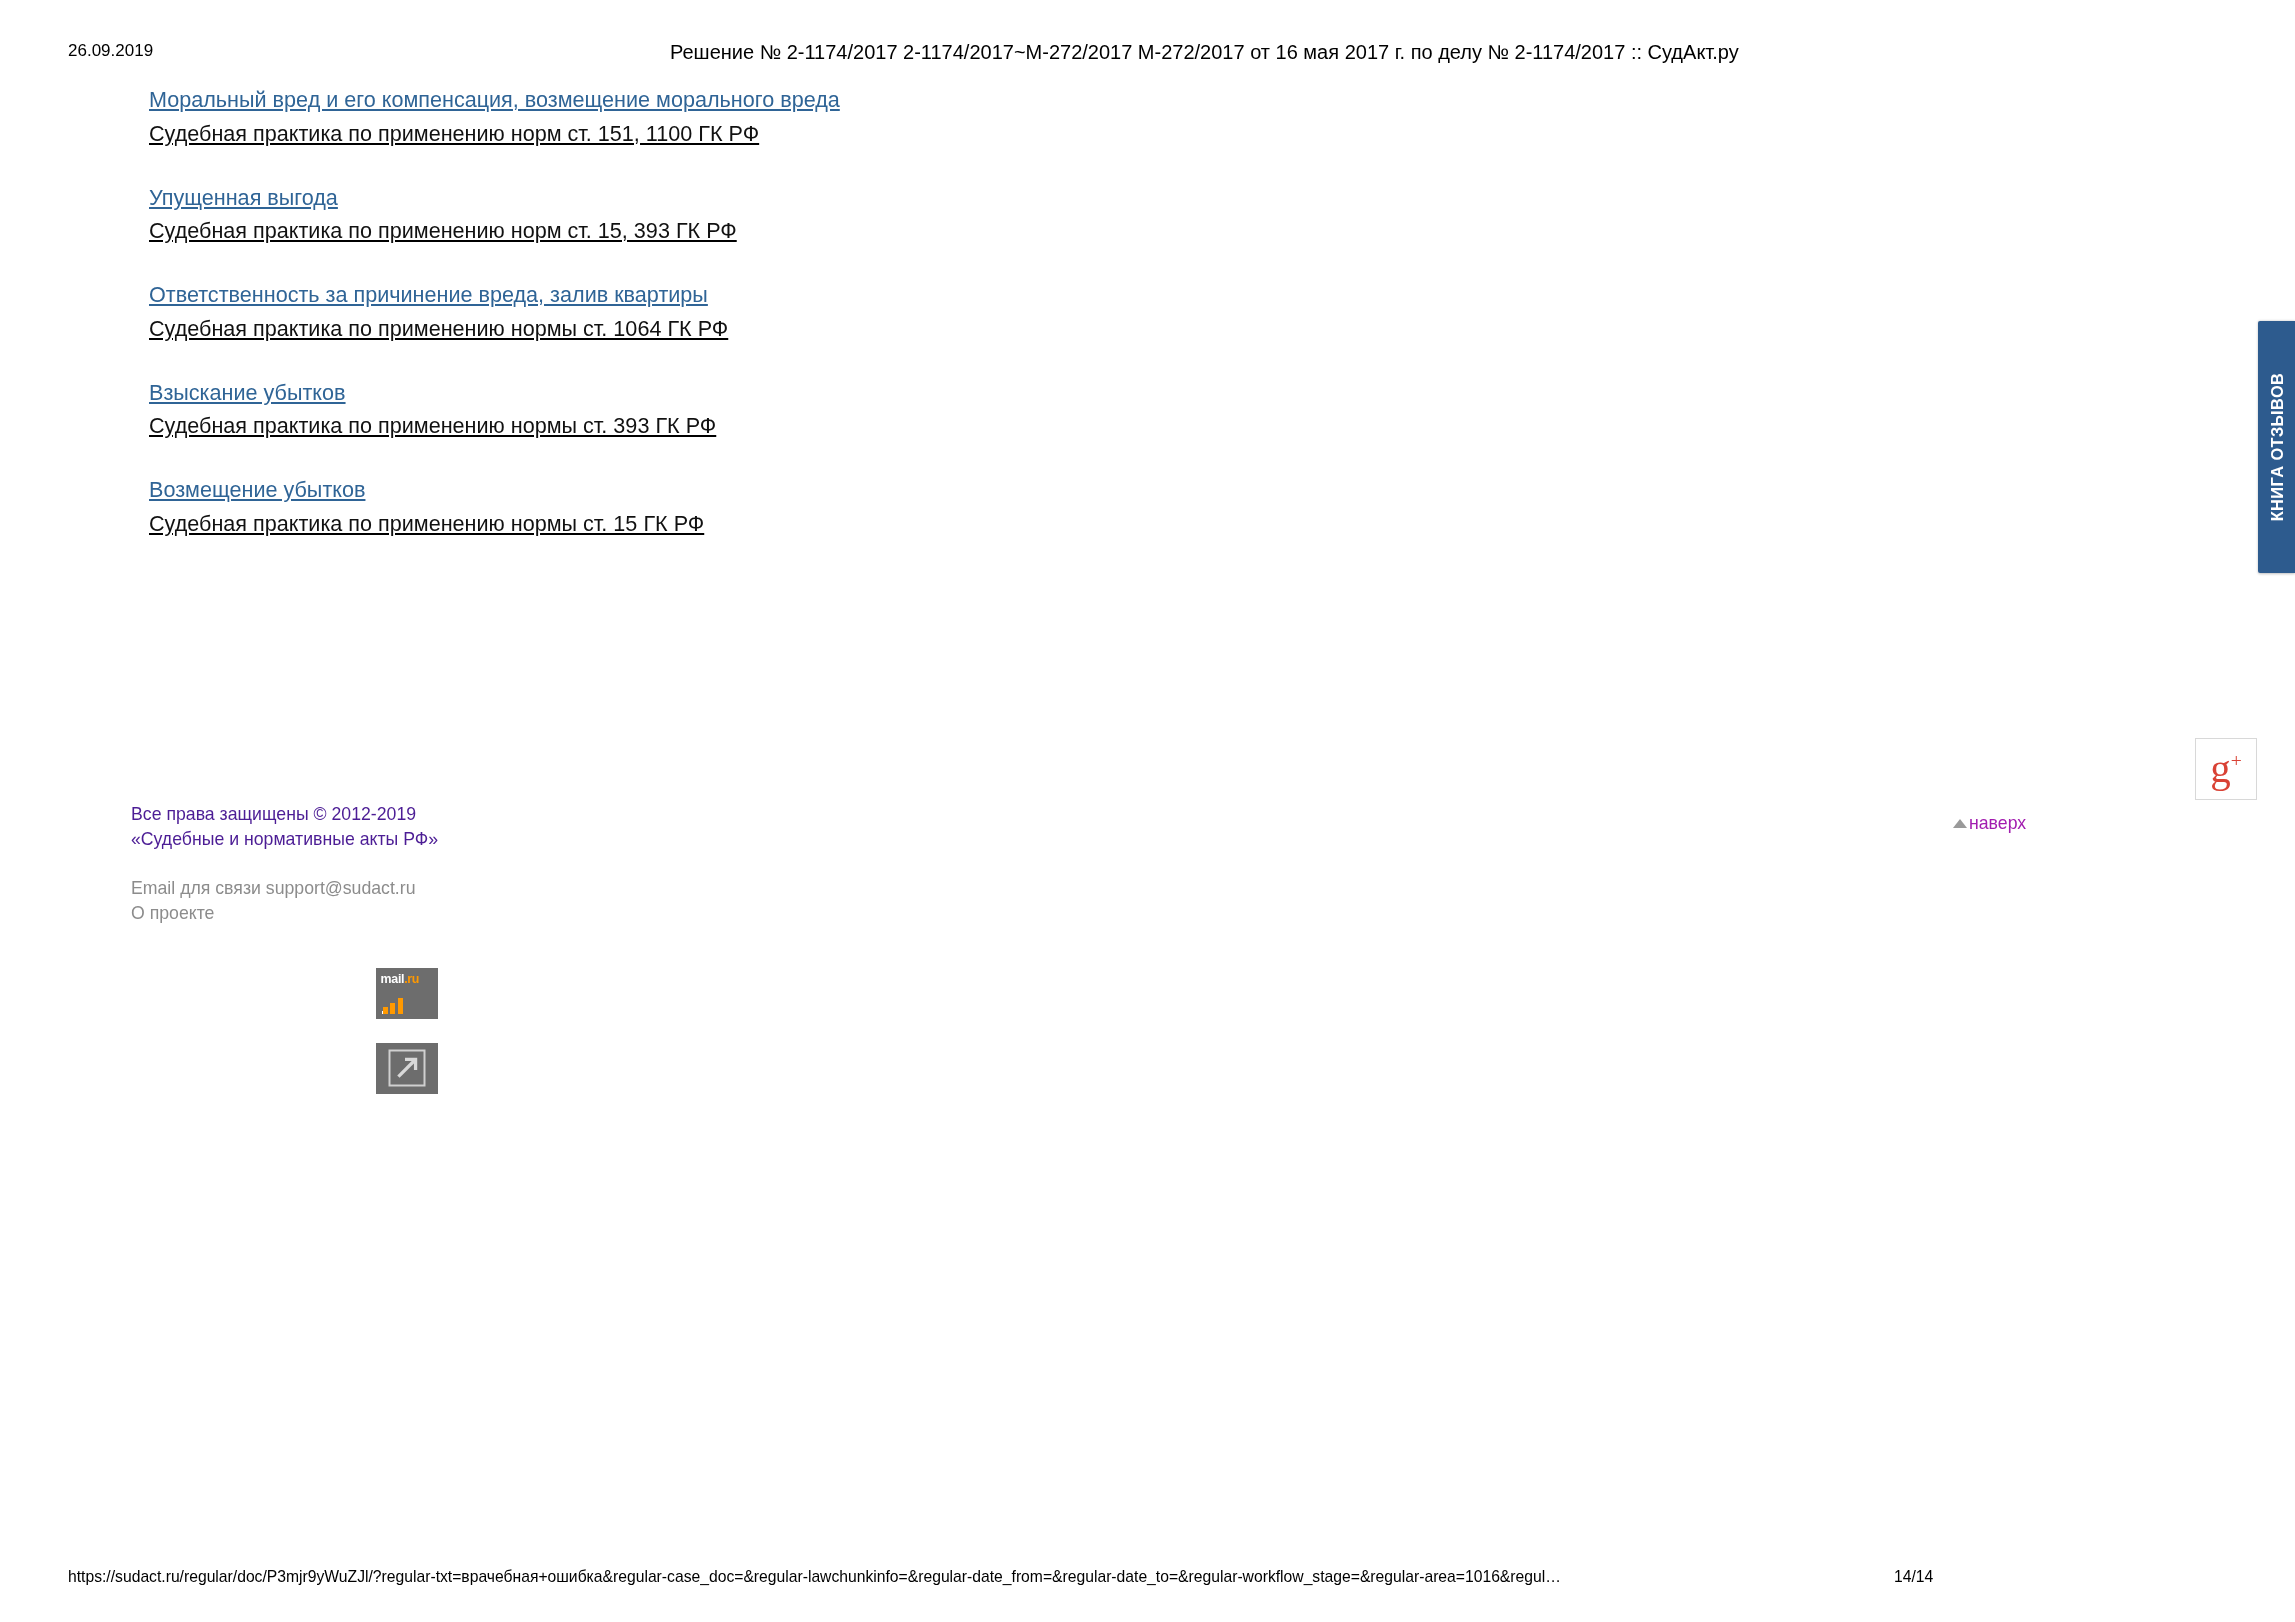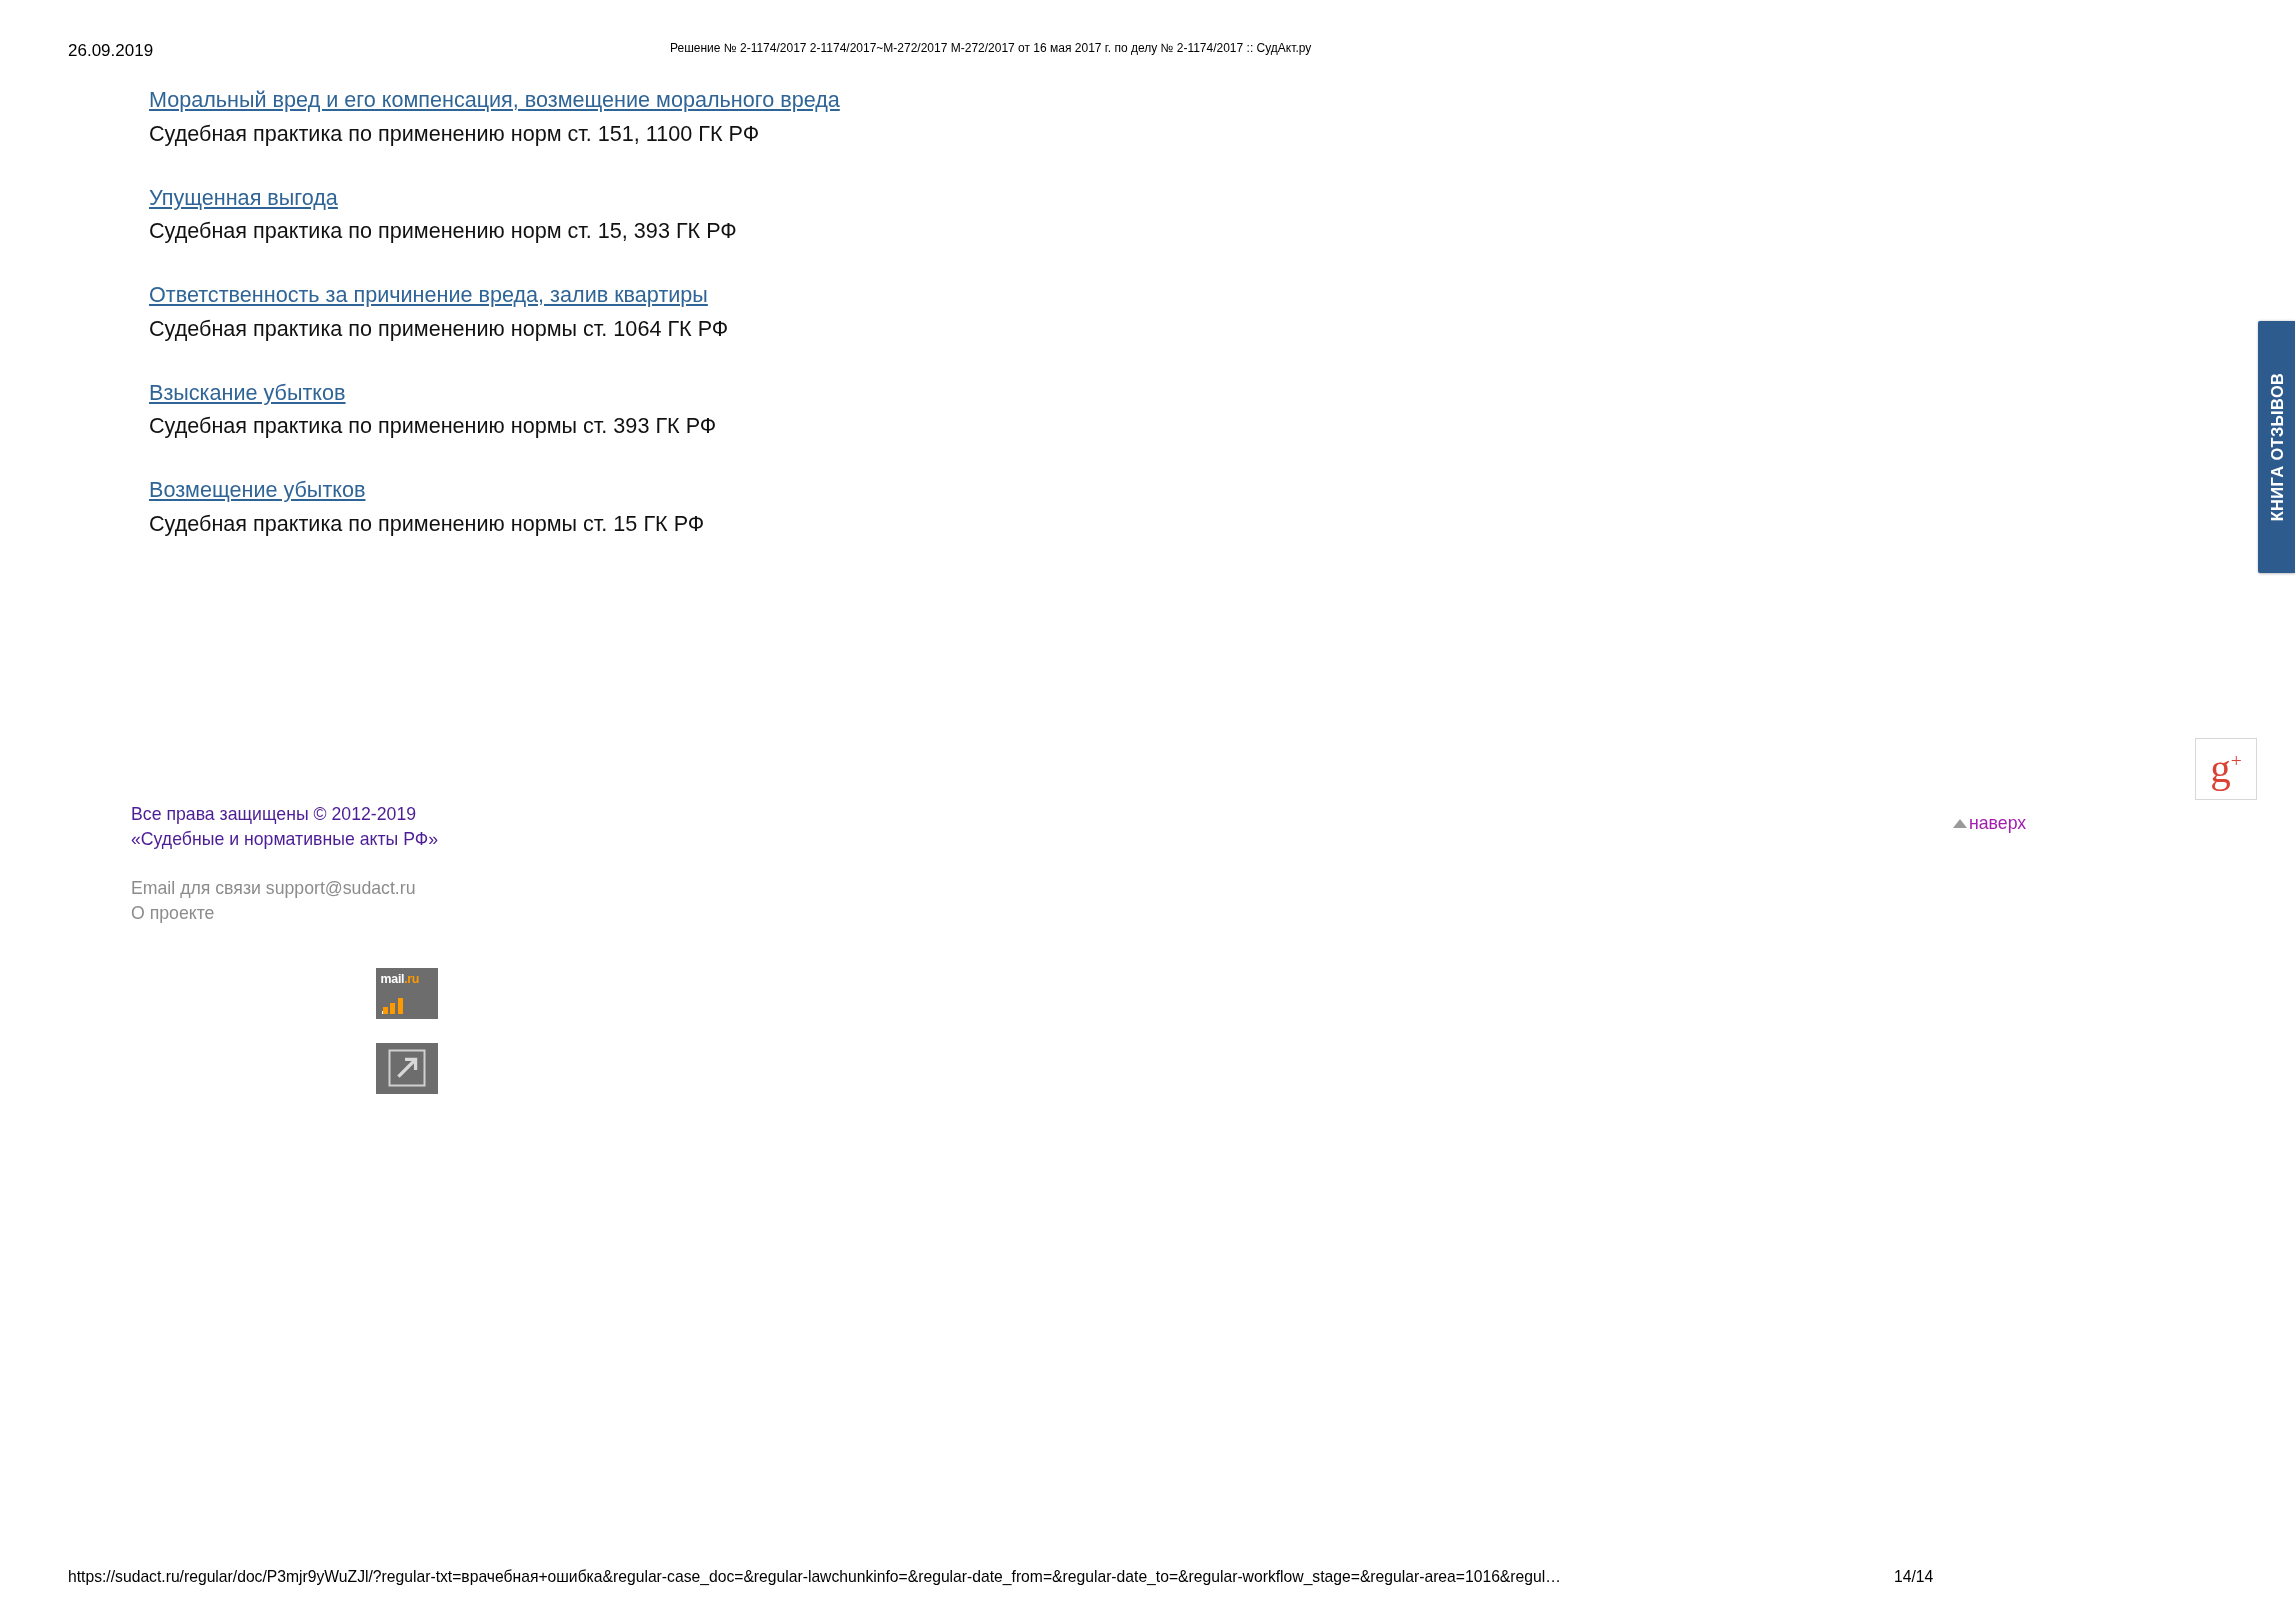--- a/index.html
+++ b/index.html
@@ -29,34 +29,35 @@
     left: 68px;
     top: 0;
     font-size: 17px;
     color: #000;
     white-space: nowrap;
   }
   .print-header .title {
     position: absolute;
     left: 670px;
     top: 0;
-    font-size: 12px;
+    font-size: 20px;
     color: #000;
     white-space: nowrap;
   }
 
   
   .related {
     position: absolute;
     left: 149px;
     top: 85px;
     width: 1570px;
   }
   .related-item {
     margin-bottom: 35px;
+    text-decoration: underline;
   }
   .related-item .r-link {
     display: inline-block;
     font-size: 21.6px;
     line-height: 29px;
     color: #2f6496;
     text-decoration: underline;
     cursor: pointer;
     white-space: nowrap;
   }

